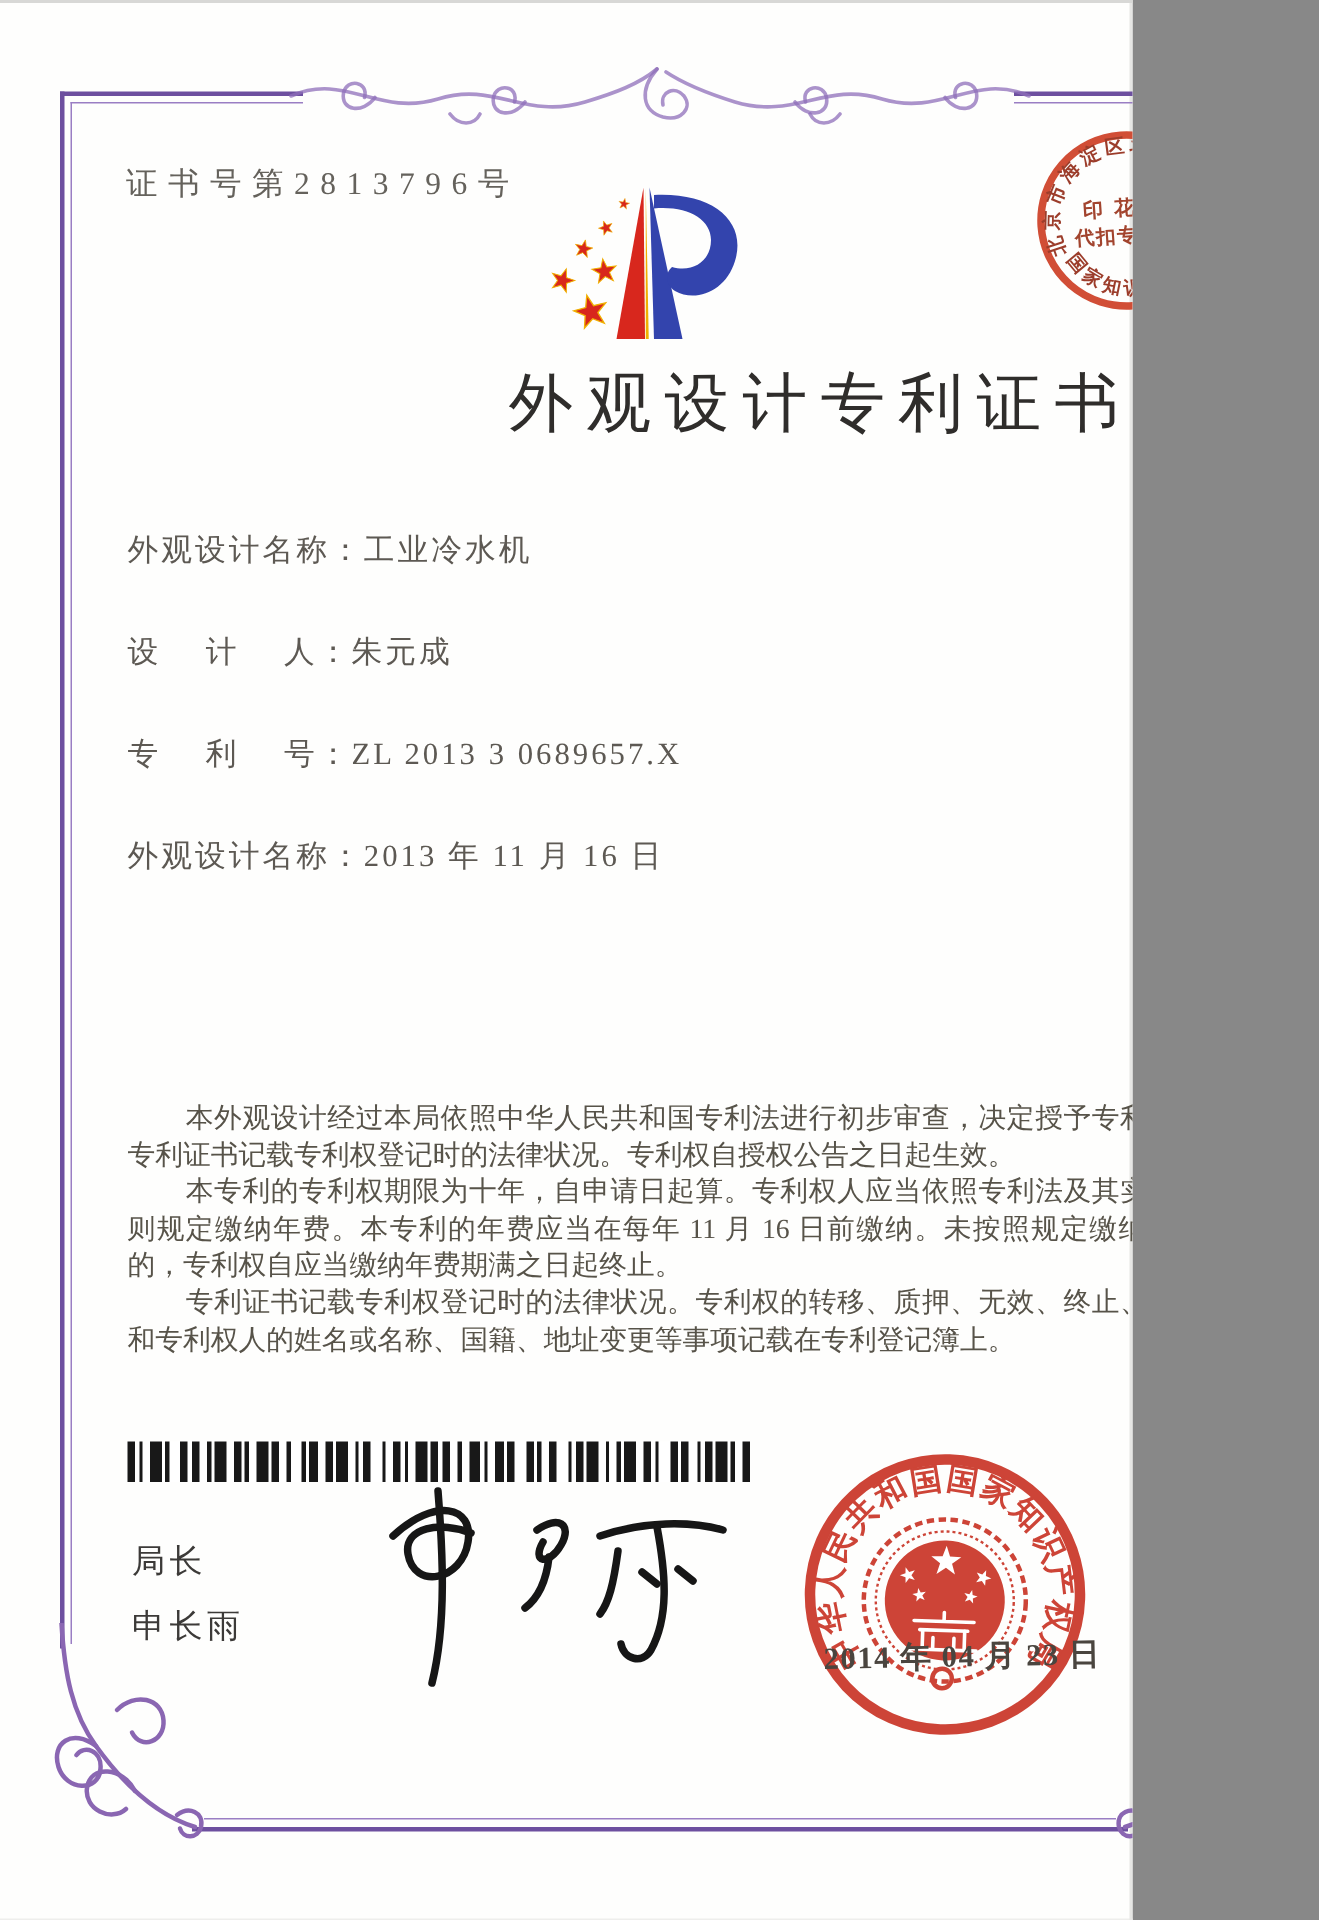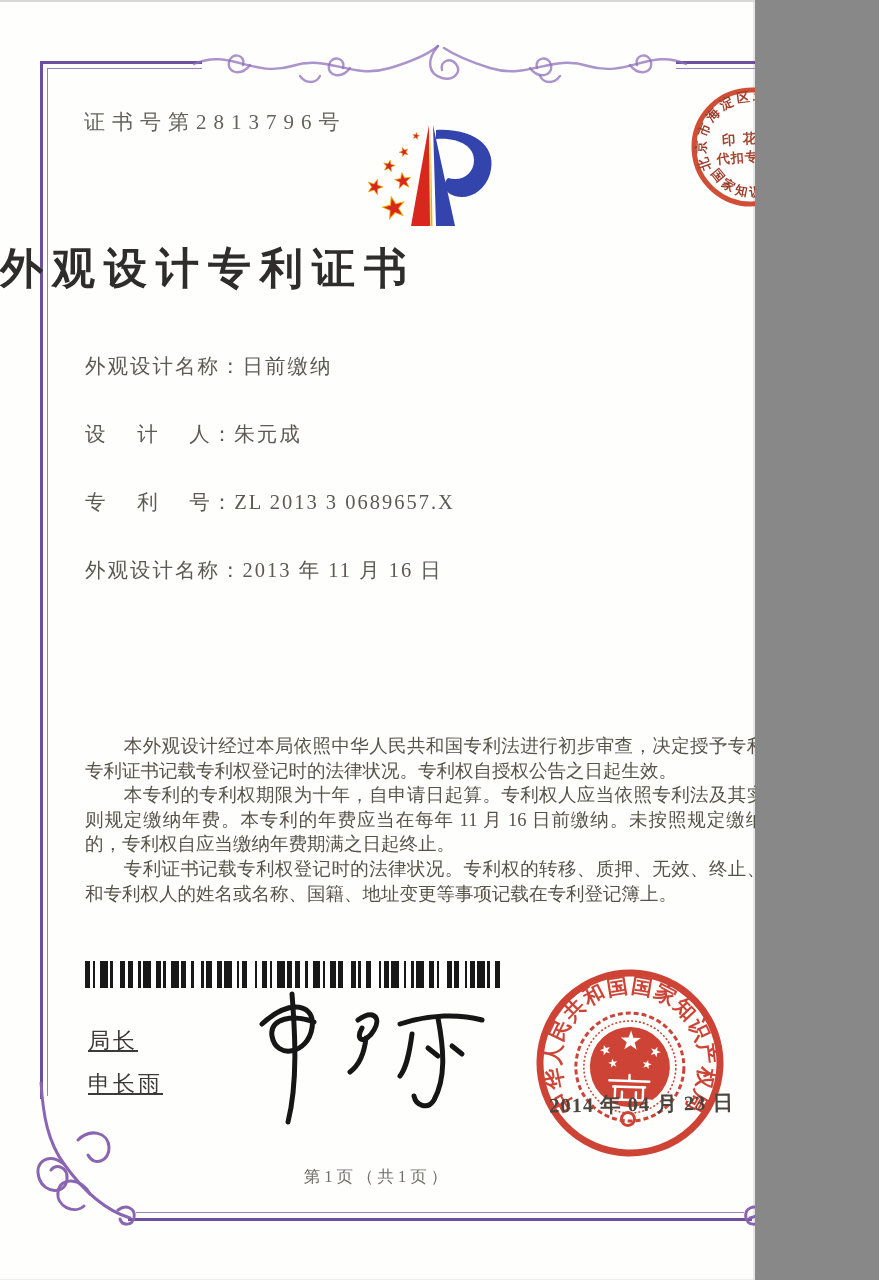--- a/index.html
+++ b/index.html
@@ -6,35 +6,35 @@
   .page{position:relative;width:755px;height:1280px;background:#fefefd;overflow:hidden;
         font-family:"Liberation Serif","DejaVu Serif",serif;
         box-shadow:inset 0 2px 0 #d8d8d6, inset -2px 0 0 #e6e6e4, inset 0 -1px 0 #eeeeec;}
   .abs{position:absolute;}
   
   .fl{position:absolute;background:#6d4f9f;}
   .flt{position:absolute;background:#9a7ec4;}
   
   .certno{left:84px;top:108px;font-size:21px;letter-spacing:7px;color:#65625c;}
   
-  .title{left:0;top:240px;width:100%;text-align:left;font-size:43px;letter-spacing:9px;
-         font-weight:700;color:#2f2d2b;}
+  .title{left:0;top:240px;width:100%;text-align:right;font-size:43px;letter-spacing:9px;
+         font-weight:400;color:#2f2d2b;}
   
   .fields{left:85px;top:352px;width:640px;}
   .frow{font-size:20.5px;letter-spacing:2px;color:#5d5953;margin-bottom:40px;white-space:nowrap;}
   
   .bodytext{left:85px;top:734px;width:718px;font-size:18.5px;line-height:24.6px;
             color:#575349;text-align:justify;}
   .bodytext p{margin:0;text-indent:2.1em;}
   
   .barcode{left:85px;top:961px;width:415px;height:27px;background:#fff;}
   
   .official{left:88px;top:1026px;font-family:"Liberation Sans","DejaVu Sans",sans-serif;
             color:#3c3a38;font-size:22px;letter-spacing:3px;}
-  .official div{margin-bottom:13px;text-decoration:underline;}
+  .official div{margin-bottom:13px;}
   
   .sealdate{left:549px;top:1090px;font-size:20.5px;letter-spacing:1px;color:#4a453f;
             font-weight:600;transform:rotate(-1deg);white-space:nowrap;}
   
   .footer{left:0;top:1166px;width:100%;text-align:center;font-size:16.5px;
           letter-spacing:4px;color:#716e68;}
   svg{display:block;}
 </style>
 </head>
 <body>
@@ -123,21 +123,21 @@
       <use href="#star" transform="translate(45,59) scale(0.85) rotate(-8)"></use>
       <use href="#star" transform="translate(31,44) scale(0.62) rotate(12)"></use>
       <use href="#star" transform="translate(46,30) scale(0.5) rotate(-20)"></use>
       <use href="#star" transform="translate(58,14) scale(0.38) rotate(10)"></use>
     </g>
   </svg>
 
   <div class="abs title">外观设计专利证书</div>
 
   <div class="abs fields">
-    <div class="frow"><span>外观设计名称：</span><span>日前缴纳</span></div>
+    <div class="frow"><span>外观设计名称：</span><span>工业冷水机</span></div>
     <div class="frow"><span>设　 计　 人：</span><span>朱元成</span></div>
     <div class="frow"><span>专　 利　 号：</span><span>ZL 2013 3 0689657.X</span></div>
     <div class="frow"><span>外观设计名称：</span><span>2013 年 11 月 16 日</span></div>
   </div>
 
   <div class="abs bodytext">
     <p>本外观设计经过本局依照中华人民共和国专利法进行初步审查，决定授予专利权，专利证书记载专利权登记时的法律状况。专利权自授权公告之日起生效。</p>
     <p>本专利的专利权期限为十年，自申请日起算。专利权人应当依照专利法及其实施细则规定缴纳年费。本专利的年费应当在每年 11 月 16 日前缴纳。未按照规定缴纳年费的，专利权自应当缴纳年费期满之日起终止。</p>
     <p>专利证书记载专利权登记时的法律状况。专利权的转移、质押、无效、终止、恢复和专利权人的姓名或名称、国籍、地址变更等事项记载在专利登记簿上。</p>
   </div>
@@ -238,15 +238,14 @@
         <path d="M76,114 h40 M80,120 h32 M96,108 v6"></path>
         <path d="M82,120 v12 M110,120 v12 M89,125 v7 M103,125 v7"></path>
         <path d="M74,133 h44"></path>
       </g>
 
       <circle cx="96" cy="152" r="6.5" fill="none" stroke="#c93526" stroke-width="3"></circle>
     </g>
   </svg>
   <div class="abs sealdate">2014 年 04 月 23 日</div>
 
-  <div class="abs footer">第1页（共1页）</div>
 
 </div>
 
 </body></html>

